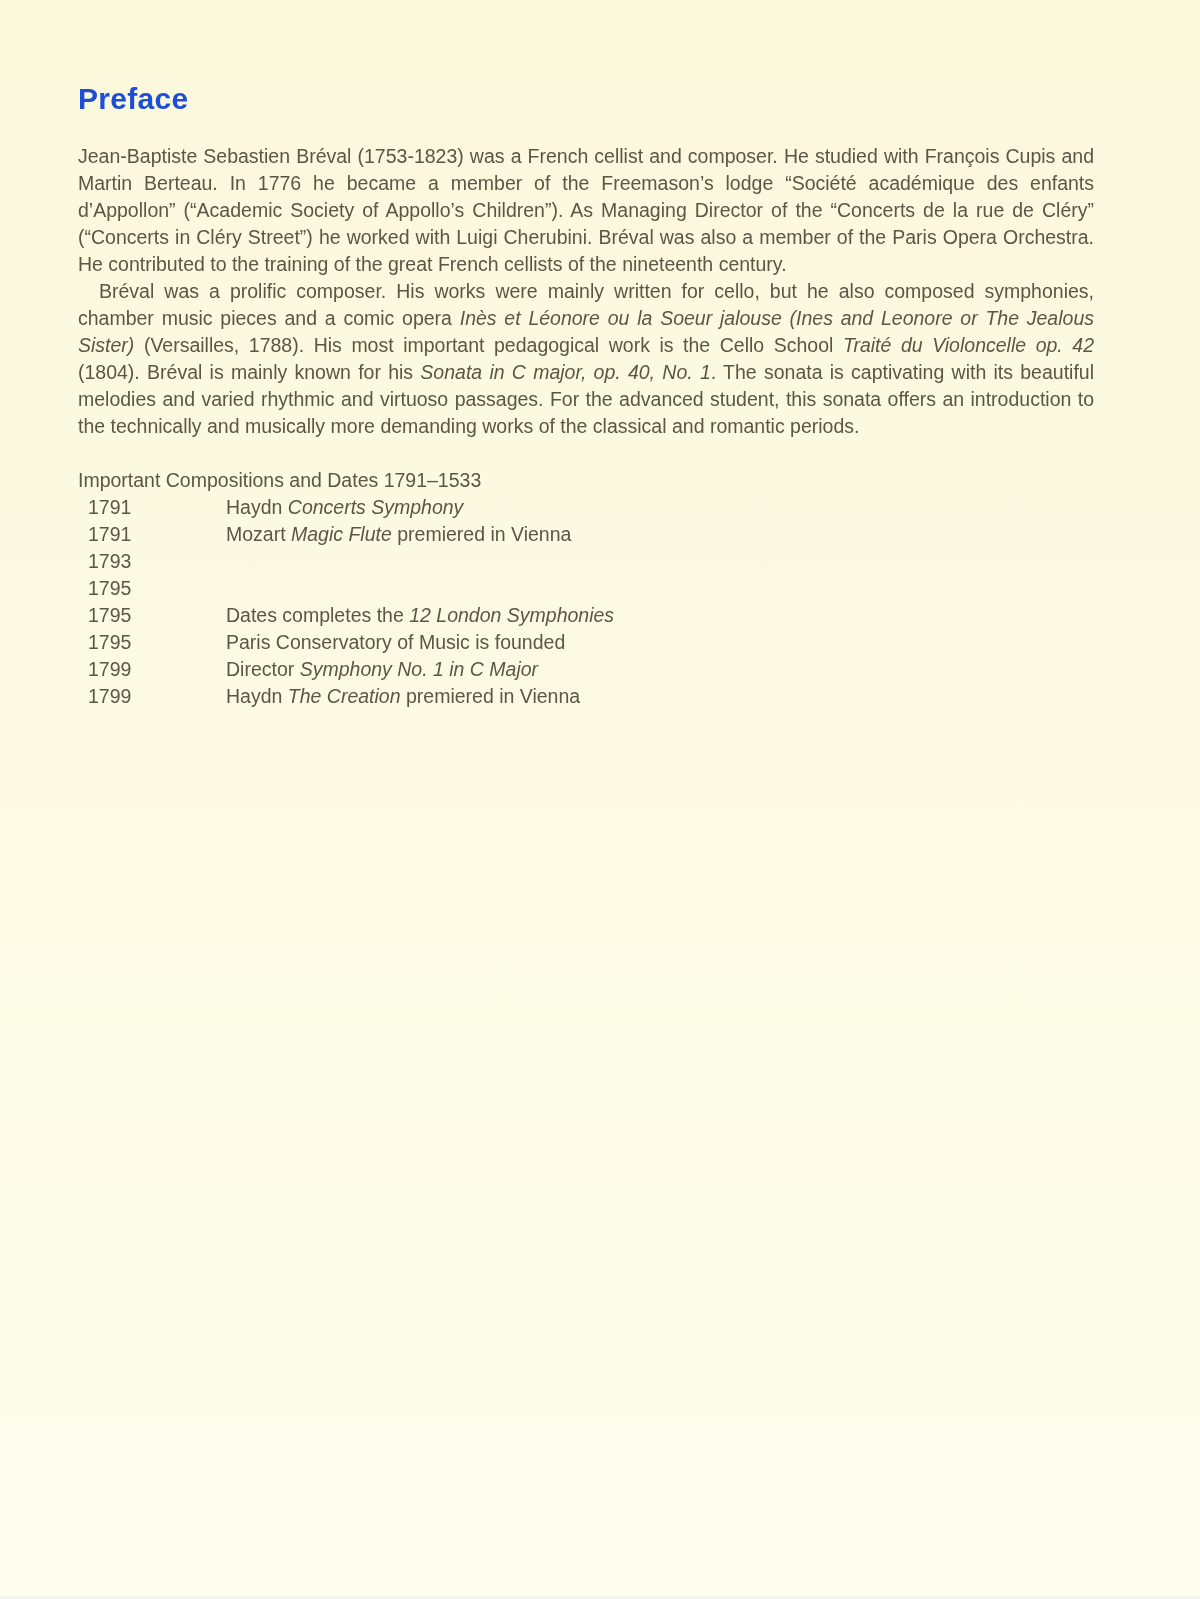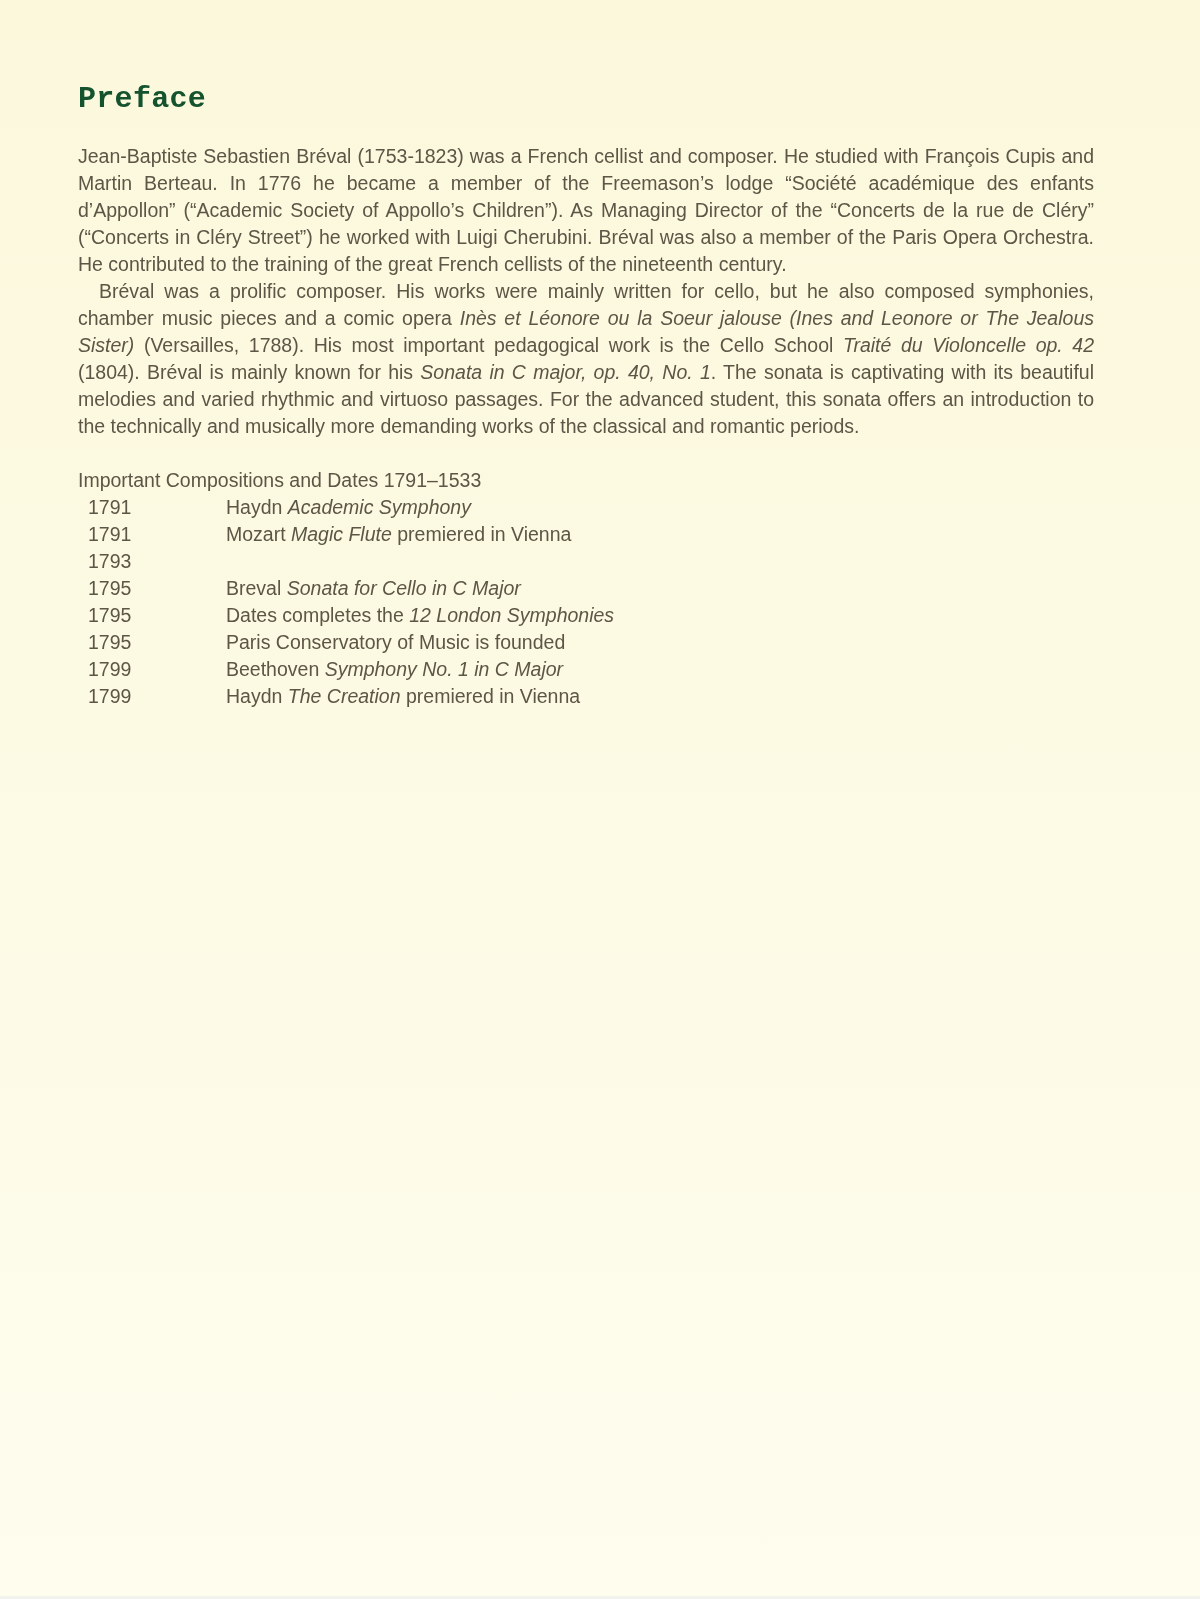--- a/index.html
+++ b/index.html
@@ -23,23 +23,22 @@
     line-height: 27px;
   }
   .content {
     width: 1016px;
   }
   h1.page-title {
     margin: 0 0 27px 0;
     font-size: 30px;
     line-height: 34px;
     font-weight: 700;
-    color: #14532d;
+    color: #1d4ed8;
     letter-spacing: 0.3px;
-    font-family: Liberation Mono, monospace;
   }
   p.body-par {
     margin: 0;
     text-align: justify;
   }
   p.body-par.indent {
     text-indent: 21px;
   }
   .timeline {
     margin-top: 27px;
@@ -82,51 +81,50 @@
       <p class="body-par indent"><span>Bréval was a prolific composer. His works were mainly written for cello, but he also composed symphonies, chamber music pieces and a comic opera </span><em>Inès et Léonore ou la Soeur jalouse</em><span> </span><em>(Ines and Leonore or The Jealous Sister)</em><span> (Versailles, 1788). His most important pedagogical work is the Cello School </span><em>Traité du Violoncelle op. 42</em><span> (1804). Bréval is mainly known for his </span><em>Sonata in C major, op. 40, No. 1</em><span>. The sonata is captivating with its beautiful melodies and varied rhythmic and virtuoso passages. For the advanced student, this sonata offers an introduction to the technically and musically more demanding works of the classical and romantic periods.</span></p>
     </section>
 
     <section class="timeline">
       <p class="timeline-heading">Important Compositions and Dates 1791–1533</p>
 
       <div>
 
           <div class="timeline-row">
             <span class="timeline-year">1791</span>
-            <span class="timeline-text"><span>Haydn </span><em>Academic Symphony</em></span>
+            <span class="timeline-text"><span>Haydn </span><em>Concerts Symphony</em></span>
           </div>
 
           <div class="timeline-row">
             <span class="timeline-year">1791</span>
             <span class="timeline-text"><span>Mozart </span><em>Magic Flute</em><span> premiered in Vienna</span></span>
           </div>
 
 
           <div class="timeline-row">
             <span class="timeline-year">1793</span>
           </div>
 
           <div class="timeline-row">
             <span class="timeline-year">1795</span>
-            <span class="timeline-text"><span>Breval </span><em>Sonata for Cello in C Major</em></span>
           </div>
 
           <div class="timeline-row">
             <span class="timeline-year">1795</span>
             <span class="timeline-text"><span>Dates completes the </span><em>12 London Symphonies</em></span>
           </div>
 
           <div class="timeline-row">
             <span class="timeline-year">1795</span>
             <span class="timeline-text"><span>Paris Conservatory of Music is founded</span></span>
           </div>
 
           <div class="timeline-row">
             <span class="timeline-year">1799</span>
-            <span class="timeline-text"><span>Beethoven </span><em>Symphony No. 1 in C Major</em></span>
+            <span class="timeline-text"><span>Director </span><em>Symphony No. 1 in C Major</em></span>
           </div>
 
           <div class="timeline-row">
             <span class="timeline-year">1799</span>
             <span class="timeline-text"><span>Haydn </span><em>The Creation</em><span> premiered in Vienna</span></span>
           </div>
         </div>
     </section>
 
   </div>

